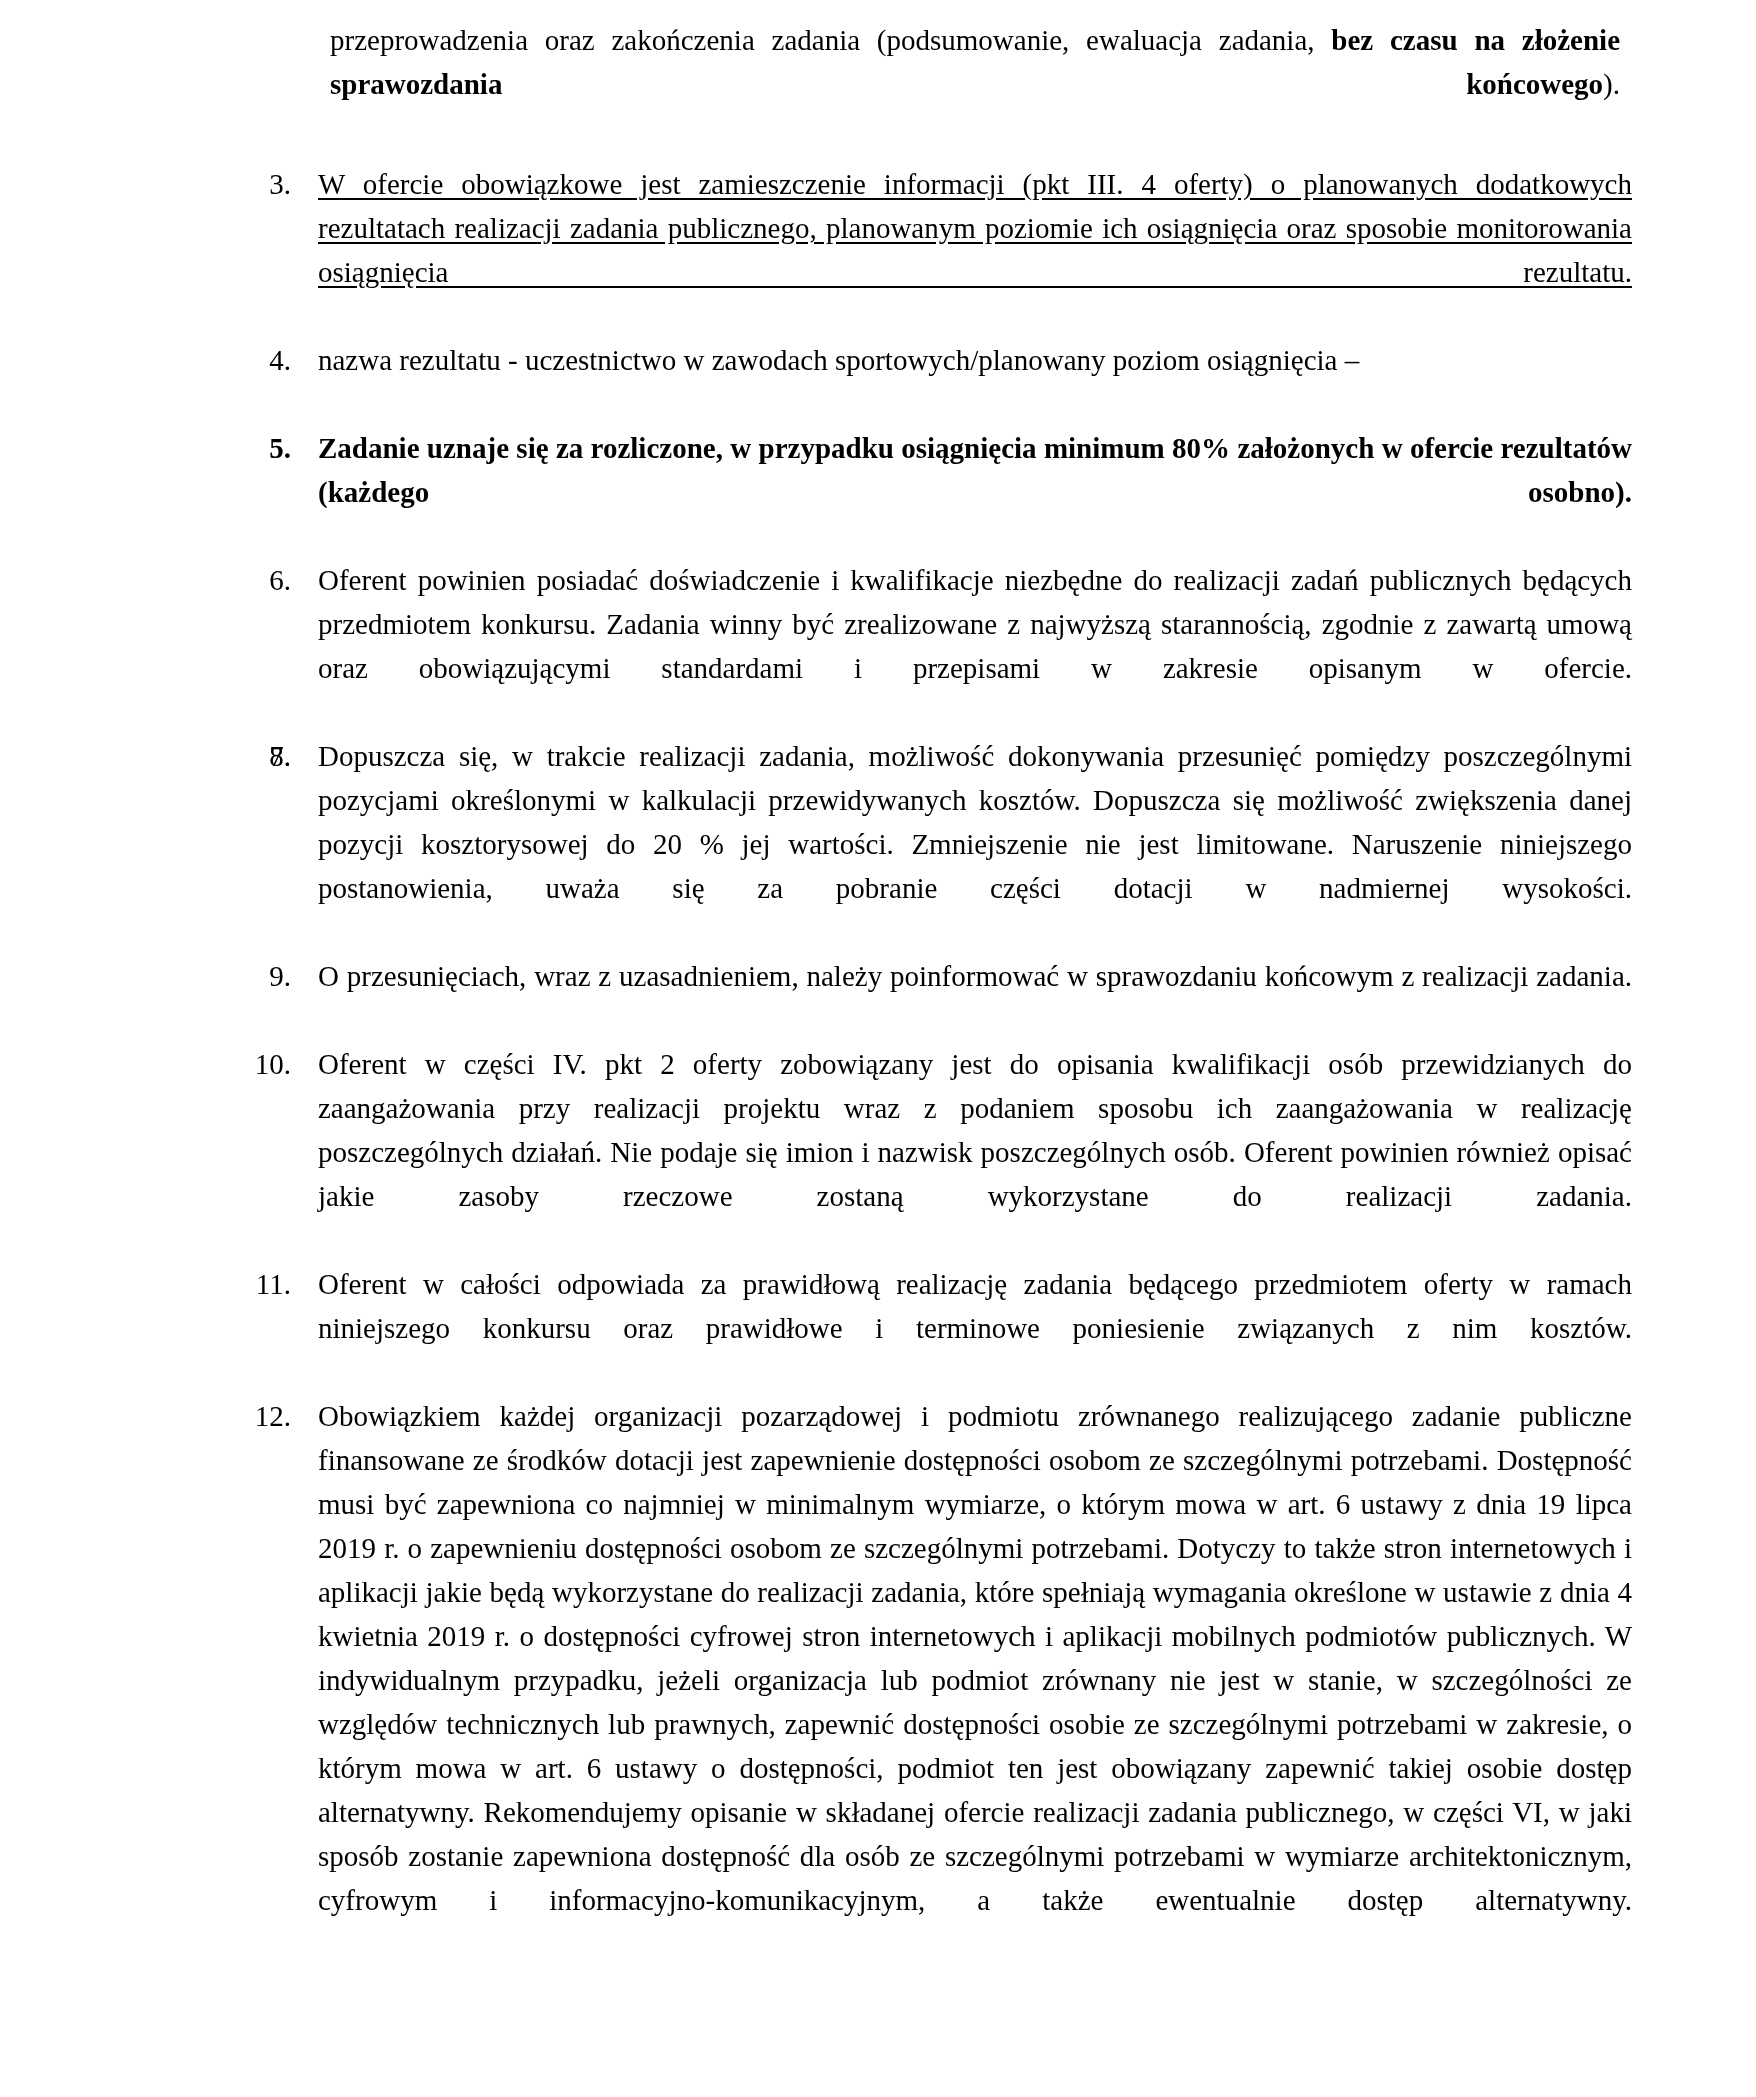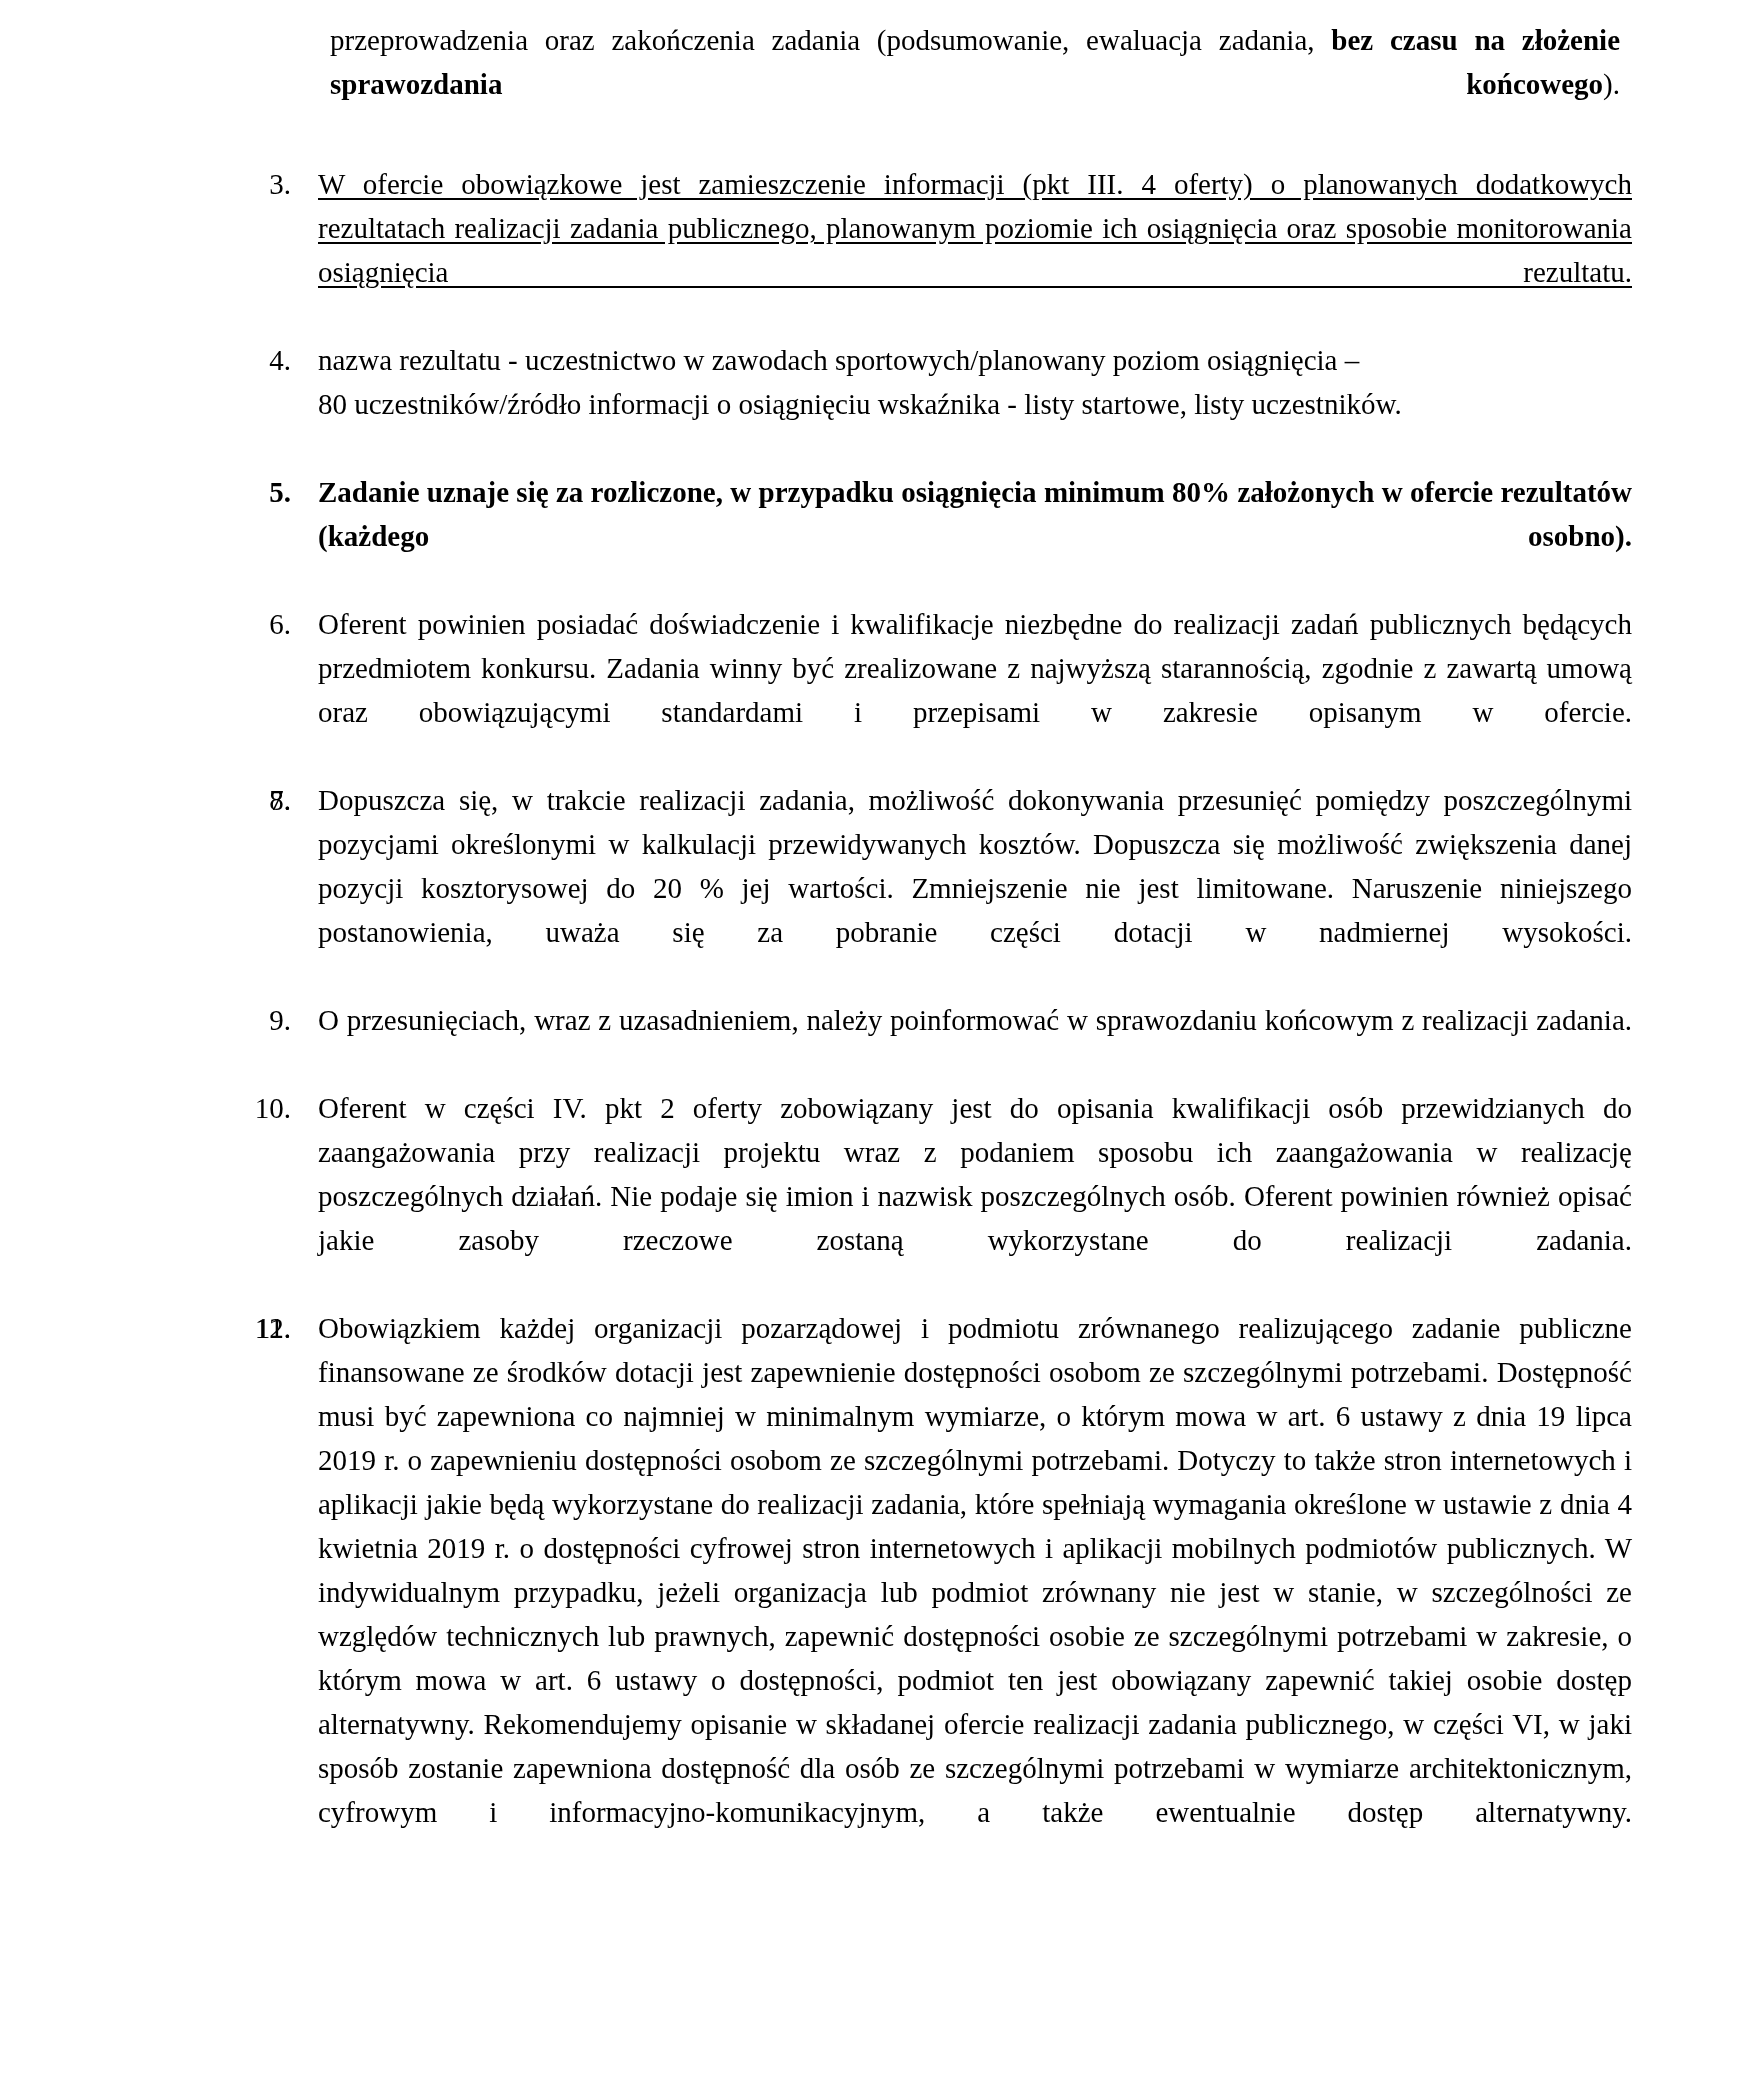--- a/index.html
+++ b/index.html
@@ -95,21 +95,20 @@
       <li>
         <span class="marker">3.</span>
         <span class="li-text u">W ofercie obowiązkowe jest zamieszczenie informacji (pkt III. 4 oferty) o planowanych dodatkowych rezultatach realizacji zadania publicznego, planowanym poziomie ich osiągnięcia oraz sposobie monitorowania osiągnięcia rezultatu.</span>
       </li>
 
       <li>
         <span class="marker">4.</span>
       </li>
       <div class="example-block">
         <span class="nowrapline">nazwa rezultatu - uczestnictwo w zawodach sportowych/planowany poziom osiągnięcia –</span>
-        <span class="nowrapline">80 uczestników/źródło informacji o osiągnięciu wskaźnika - listy startowe, listy uczestników.</span>
       </div>
 
       <li>
         <span class="marker b">5.</span>
         <span class="li-text b">Zadanie uznaje się za rozliczone, w przypadku osiągnięcia minimum 80% założonych w ofercie rezultatów (każdego osobno).</span>
       </li>
 
       <li>
         <span class="marker">6.</span>
         <span class="li-text">Oferent powinien posiadać doświadczenie i kwalifikacje niezbędne do realizacji zadań publicznych będących przedmiotem konkursu. Zadania winny być zrealizowane z najwyższą starannością, zgodnie z zawartą umową oraz obowiązującymi standardami i przepisami w zakresie opisanym w ofercie.</span>
@@ -129,20 +128,21 @@
         <span class="li-text">O przesunięciach, wraz z uzasadnieniem, należy poinformować w sprawozdaniu końcowym z realizacji zadania.</span>
       </li>
 
       <li>
         <span class="marker">10.</span>
         <span class="li-text">Oferent w części IV. pkt 2 oferty zobowiązany jest do opisania kwalifikacji osób przewidzianych do zaangażowania przy realizacji projektu wraz z podaniem sposobu ich zaangażowania w realizację poszczególnych działań. Nie podaje się imion i nazwisk poszczególnych osób. Oferent powinien również opisać jakie zasoby rzeczowe zostaną wykorzystane do realizacji zadania.</span>
       </li>
 
       <li>
         <span class="marker">11.</span>
+        <span class="li-text">Oferent w całości odpowiada za prawidłową realizację zadania będącego przedmiotem oferty w ramach niniejszego konkursu oraz prawidłowe i terminowe poniesienie związanych z nim kosztów.</span>
       </li>
 
       <li>
         <span class="marker">12.</span>
         <span class="li-text">Obowiązkiem każdej organizacji pozarządowej i podmiotu zrównanego realizującego zadanie publiczne finansowane ze środków dotacji jest zapewnienie dostępności osobom ze szczególnymi potrzebami. Dostępność musi być zapewniona co najmniej w minimalnym wymiarze, o którym mowa w art. 6 ustawy z dnia 19 lipca 2019 r. o zapewnieniu dostępności osobom ze szczególnymi potrzebami. Dotyczy to także stron internetowych i aplikacji jakie będą wykorzystane do realizacji zadania, które spełniają wymagania określone w ustawie z dnia 4 kwietnia 2019 r. o dostępności cyfrowej stron internetowych i aplikacji mobilnych podmiotów publicznych. W indywidualnym przypadku, jeżeli organizacja lub podmiot zrównany nie jest w stanie, w szczególności ze względów technicznych lub prawnych, zapewnić dostępności osobie ze szczególnymi potrzebami w zakresie, o którym mowa w art. 6 ustawy o dostępności, podmiot ten jest obowiązany zapewnić takiej osobie dostęp alternatywny. Rekomendujemy opisanie w składanej ofercie realizacji zadania publicznego, w części VI, w jaki sposób zostanie zapewniona dostępność dla osób ze szczególnymi potrzebami w wymiarze architektonicznym, cyfrowym i informacyjno-komunikacyjnym, a także ewentualnie dostęp alternatywny.</span>
       </li>
 
     </ol>
   </div>
 </div>

